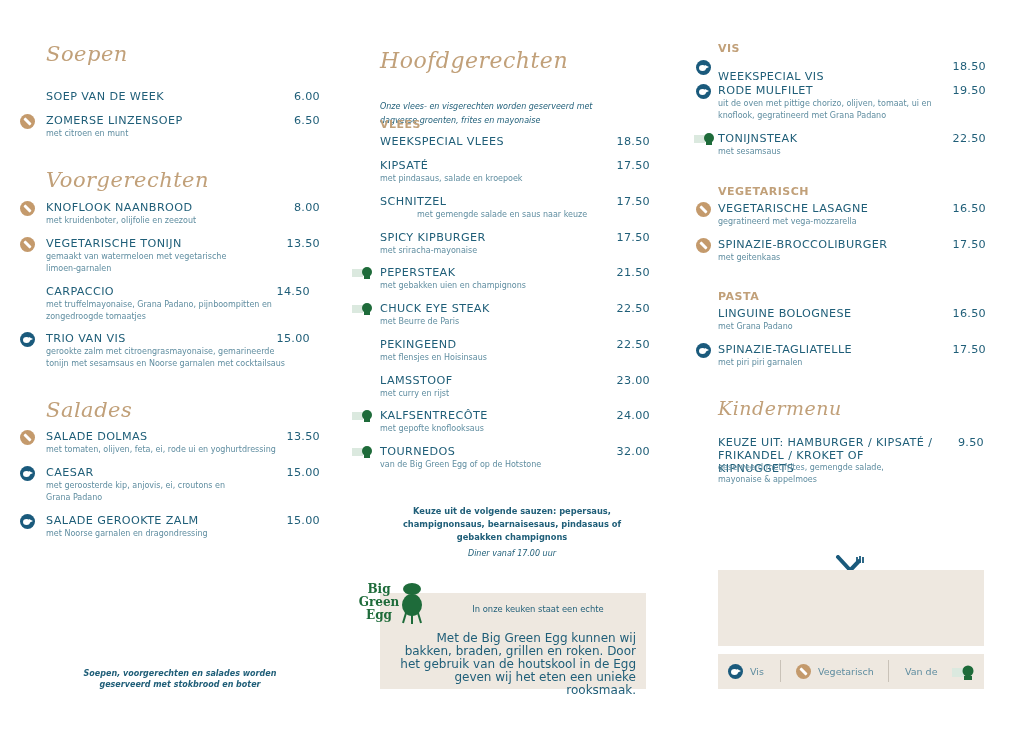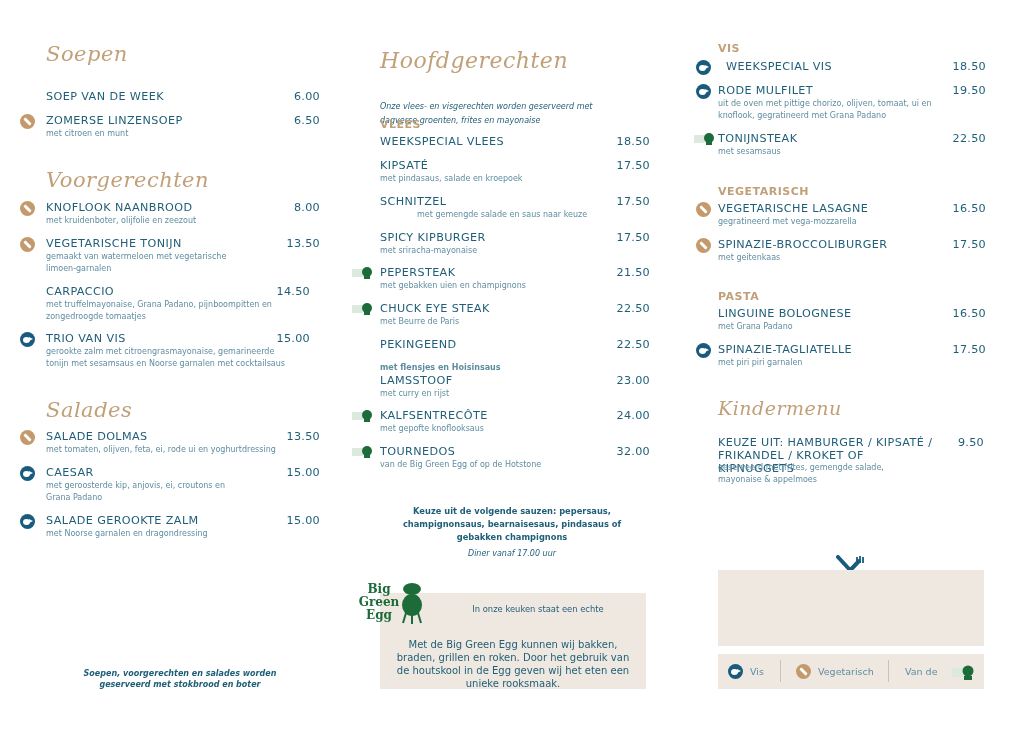--- a/index.html
+++ b/index.html
@@ -77,21 +77,21 @@
 
   .bge-box {
     position: absolute; left: 380px; top: 593px; width: 266px; height: 96px;
     background: #eee8e0;
   }
   .bge-logo {
     position: absolute; left: 359px; top: 579px; width: 66px; height: 46px;
   }
   .bge-small { position: absolute; top: 11px; width: 100%; text-align: center; font-size: 8.4px; color: #1f5e78; padding-left: 50px; }
   .bge-big { position: absolute; top: 22px; width: 100%; text-align: center; font-size: 10.5px; font-weight: bold; color: #1a5a7c; padding-left: 50px; letter-spacing: 0.4px; }
-  .bge-text { position: absolute; top: 45px; left: 10px; right: 10px; text-align: center; font-size: 10px; color: #1f5e78; line-height: 13px; }
+  .bge-text { position: absolute; top: 39px; left: 10px; right: 10px; text-align: right; font-size: 12px; color: #1f5e78; line-height: 13px; }
 
   .special-box {
     position: absolute; left: 718px; top: 570px; width: 266px; height: 76px;
     background: #eee8e0;
   }
   .special-text {
     position: absolute; top: 18px; width: 100%; text-align: center;
     font-size: 10.2px; font-weight: bold; color: #1a5a7c; line-height: 16px; letter-spacing: 0.3px;
   }
   .cutlery { position: absolute; left: 833px; top: 555px; width: 34px; height: 30px; }
@@ -213,21 +213,21 @@
       <circle cx="15" cy="7" r="5" fill="#1e6b3a"></circle>
       <rect x="12" y="11" width="6" height="3" fill="#1e6b3a"></rect>
     </svg>
     <span class="item-name">CHUCK EYE STEAK</span>
     <span class="item-price">22.50</span>
     <span class="item-desc" style="top:14px;">met Beurre de Paris</span>
   </div>
   <div class="item" style="top:338px;">
     <span class="item-name">PEKINGEEND</span>
     <span class="item-price">22.50</span>
-    <span class="item-desc" style="top:24px;font-weight:bold;">met flensjes en Hoisinsaus</span>
+    <span class="item-desc" style="top:14px;">met flensjes en Hoisinsaus</span>
   </div>
   <div class="item" style="top:374px;">
     <span class="item-name">LAMSSTOOF</span>
     <span class="item-price">23.00</span>
     <span class="item-desc" style="top:14px;">met curry en rijst</span>
   </div>
   <div class="item" style="top:409px;">
     <svg class="icon-bge" viewBox="0 0 20 16">
       <rect x="0" y="4" width="11" height="8" fill="#dbe9df"></rect>
       <circle cx="15" cy="7" r="5" fill="#1e6b3a"></circle>
@@ -265,21 +265,21 @@
   <line x1="47" y1="34" x2="44" y2="44" stroke="#1e6b3a" stroke-width="2"></line>
   <line x1="59" y1="34" x2="62" y2="44" stroke="#1e6b3a" stroke-width="2"></line>
   <line x1="53" y1="36" x2="53" y2="45" stroke="#1e6b3a" stroke-width="2"></line>
 </svg>
 
 <div class="col col-right">
   <div class="subhead" style="top:42px; left:28px;">VIS</div>
 
   <div class="item" style="top:60px;">
     <span class="item-icon icon-fish" style="left:6px;"></span>
-    <span class="item-name" style="left:36px;">WEEKSPECIAL VIS</span>
+    <span class="item-name" style="left:28px;margin-top:10px;">WEEKSPECIAL VIS</span>
     <span class="item-price">18.50</span>
   </div>
   <div class="item" style="top:84px;">
     <span class="item-icon icon-fish" style="left:6px;"></span>
     <span class="item-name" style="left:28px;">RODE MULFILET</span>
     <span class="item-price">19.50</span>
     <span class="item-desc" style="top:14px; left:28px; width:215px;">uit de oven met pittige chorizo, olijven, tomaat, ui en knoflook, gegratineerd met Grana Padano</span>
   </div>
   <div class="item" style="top:132px;">
     <svg class="icon-bge" style="left:4px;" viewBox="0 0 20 16">

